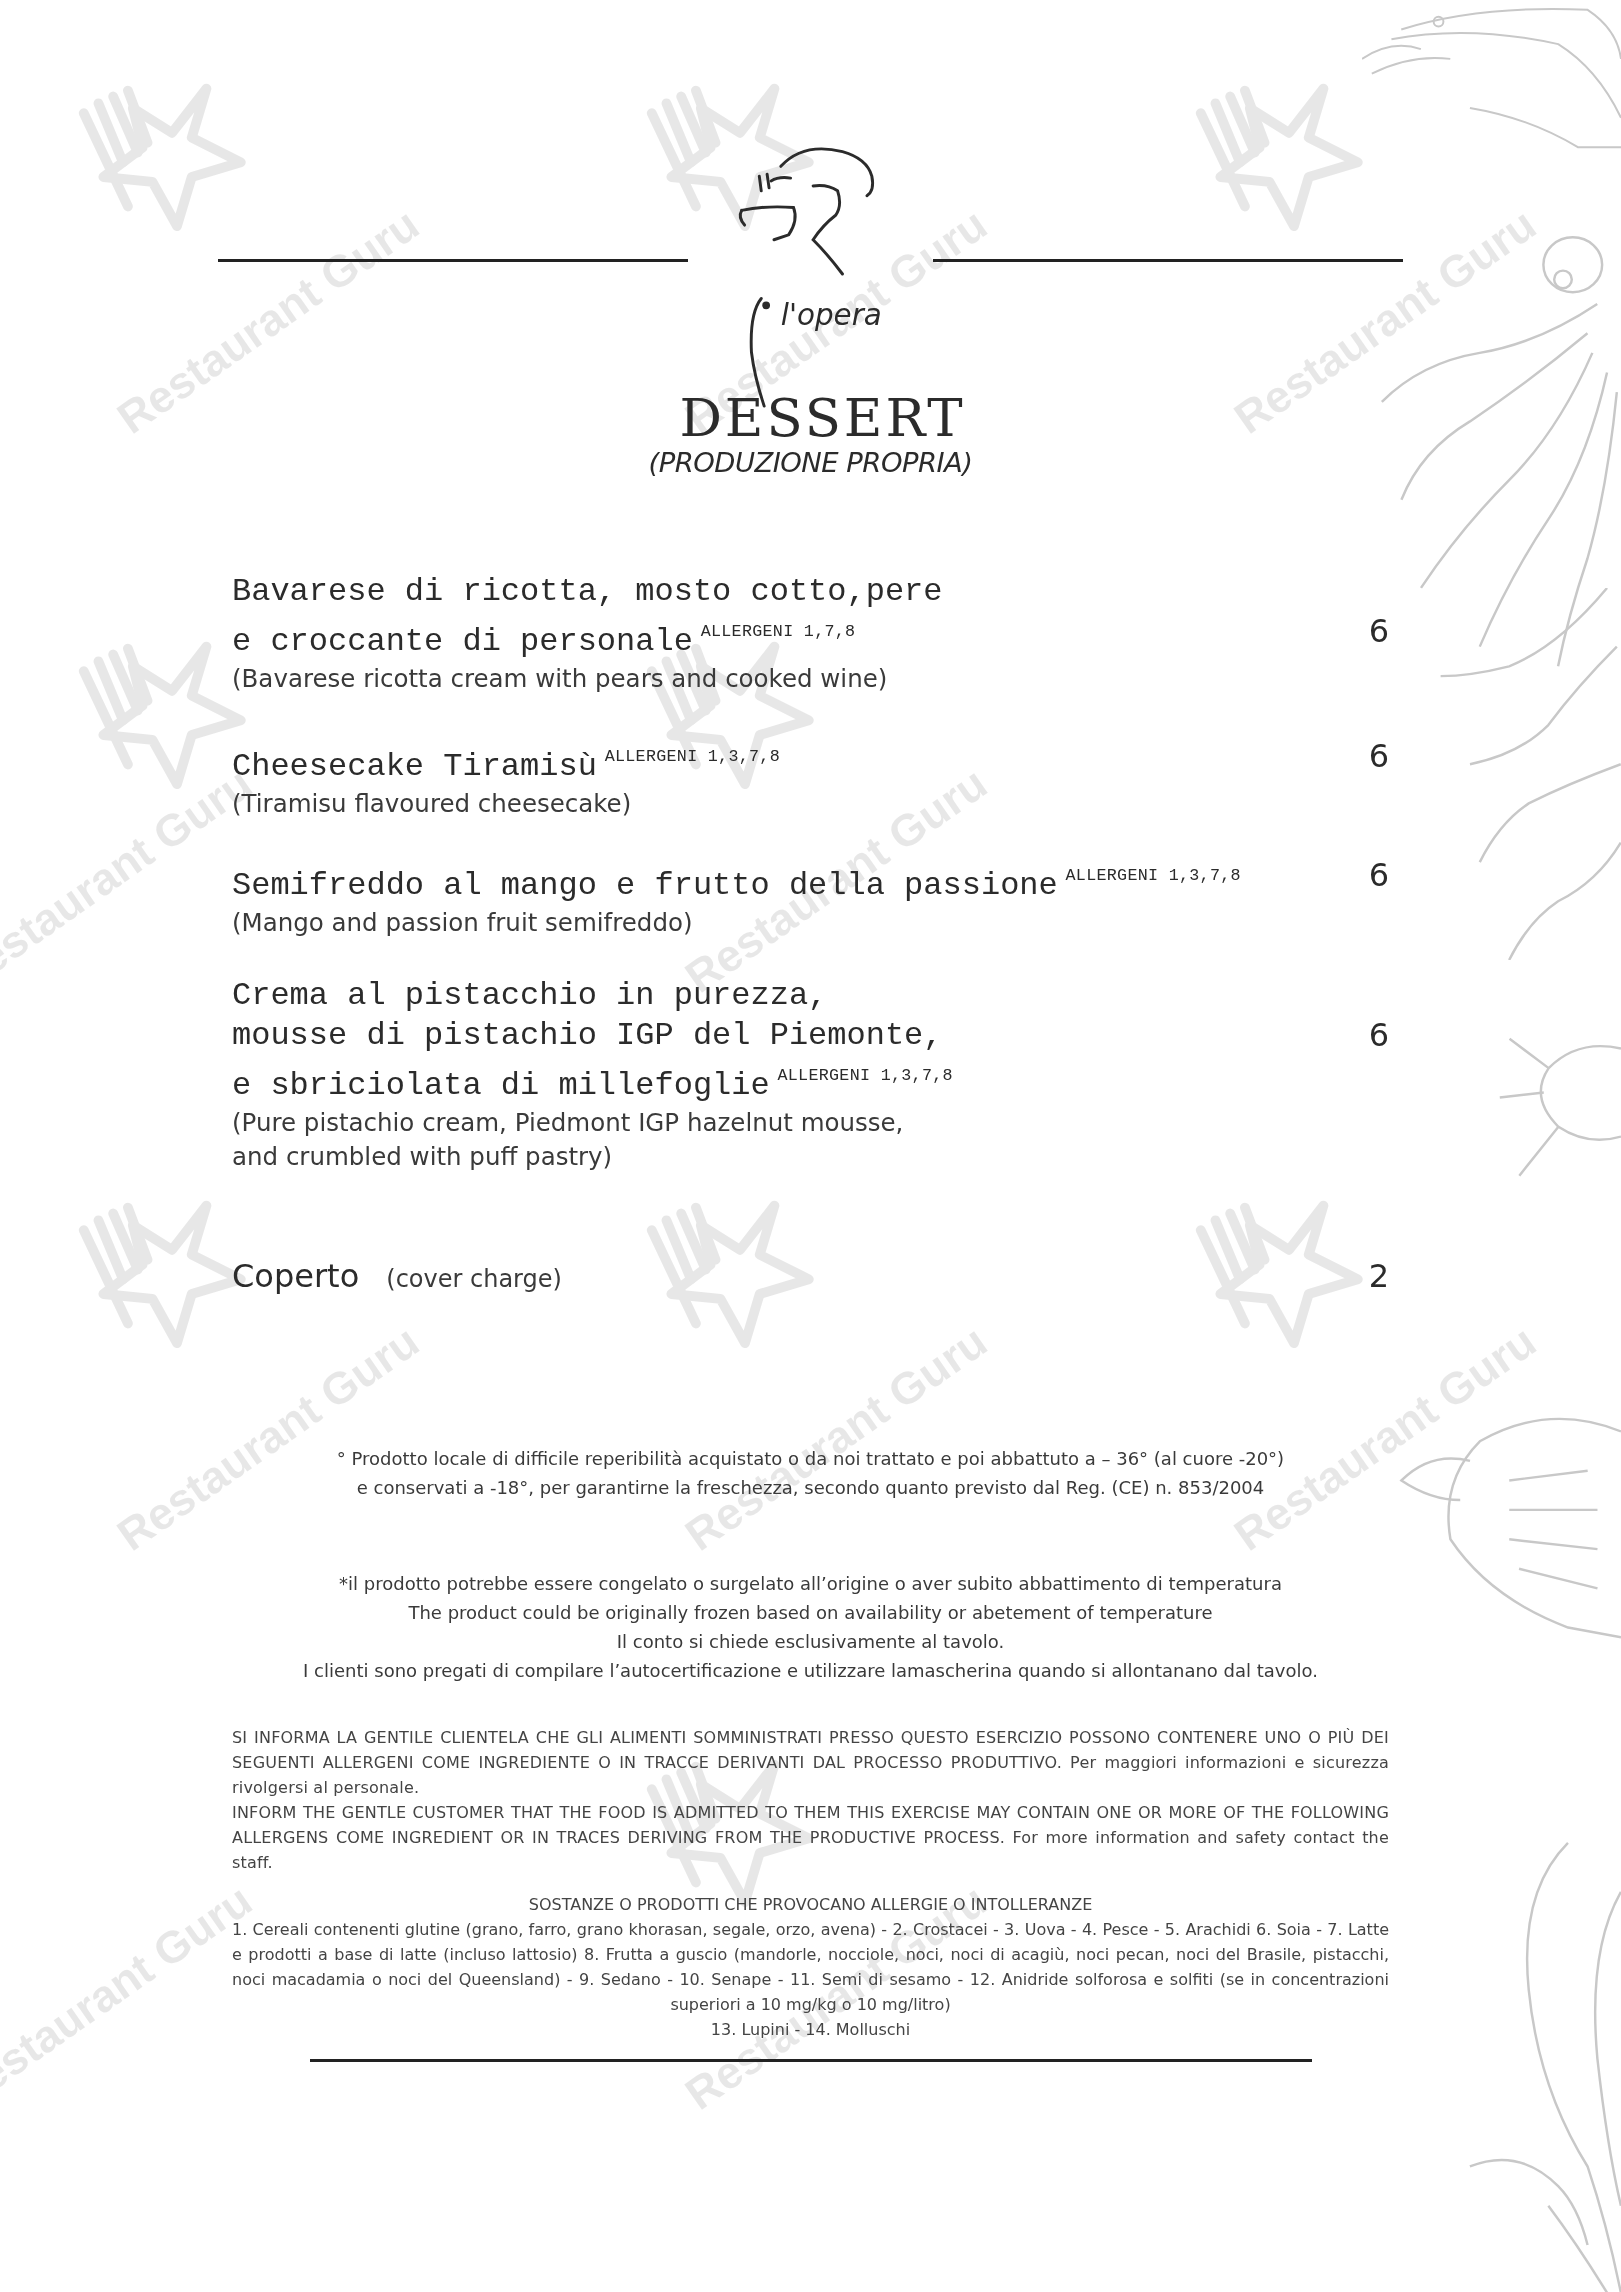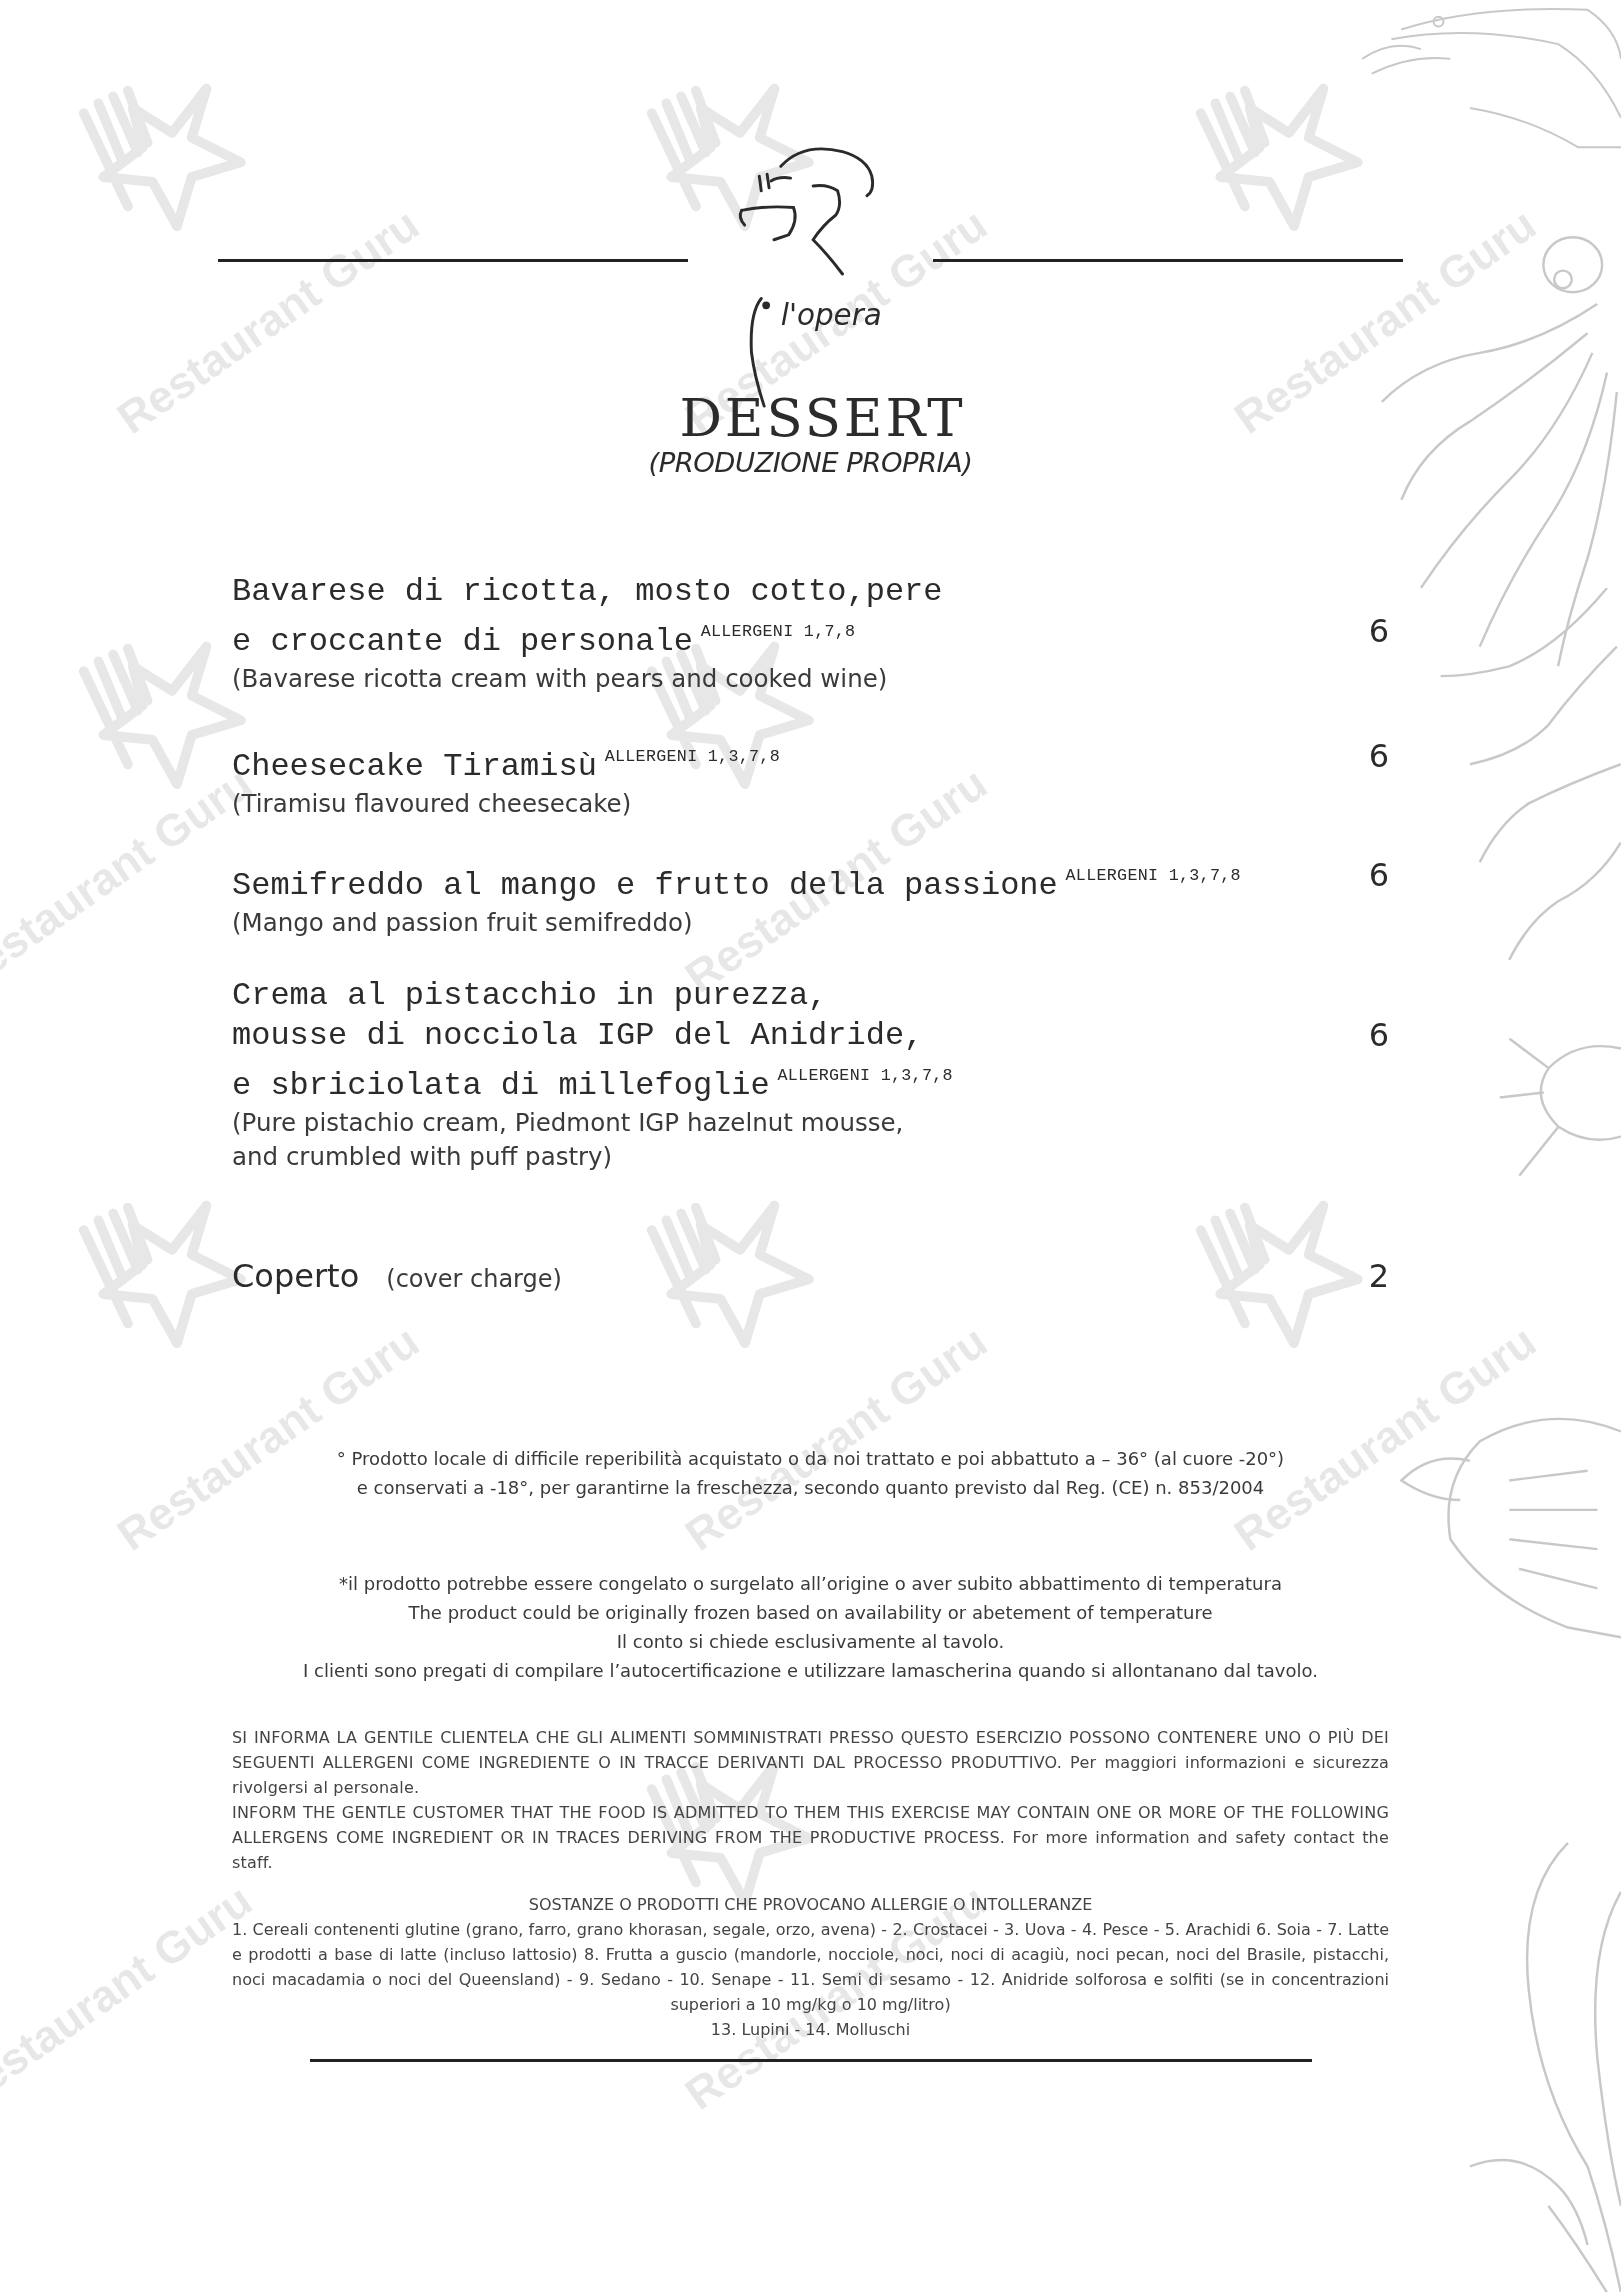--- a/index.html
+++ b/index.html
@@ -221,21 +221,21 @@
 
 <div class="item" style="top:856px;">
   <div class="item-name"><span>Semifreddo al mango e frutto della passione</span><span class="allerg">ALLERGENI 1,3,7,8</span></div>
   <div class="item-desc">(Mango and passion fruit semifreddo)</div>
   <div class="price" style="top:0;">6</div>
 </div>
 
 <div class="item" style="top:976px;">
   <div class="item-name">
     <div>Crema al pistacchio in purezza,</div>
-    <div>mousse di nocciola IGP del Anidride,</div>
+    <div>mousse di pistachio IGP del Piemonte,</div>
     <div><span>e sbriciolata di millefoglie</span><span class="allerg">ALLERGENI 1,3,7,8</span></div>
   </div>
   <div class="item-desc">
     <div>(Pure pistachio cream, Piedmont IGP hazelnut mousse,</div>
     <div>and crumbled with puff pastry)</div>
   </div>
   <div class="price" style="top:40px;">6</div>
 </div>
 
 <div class="coperto">

